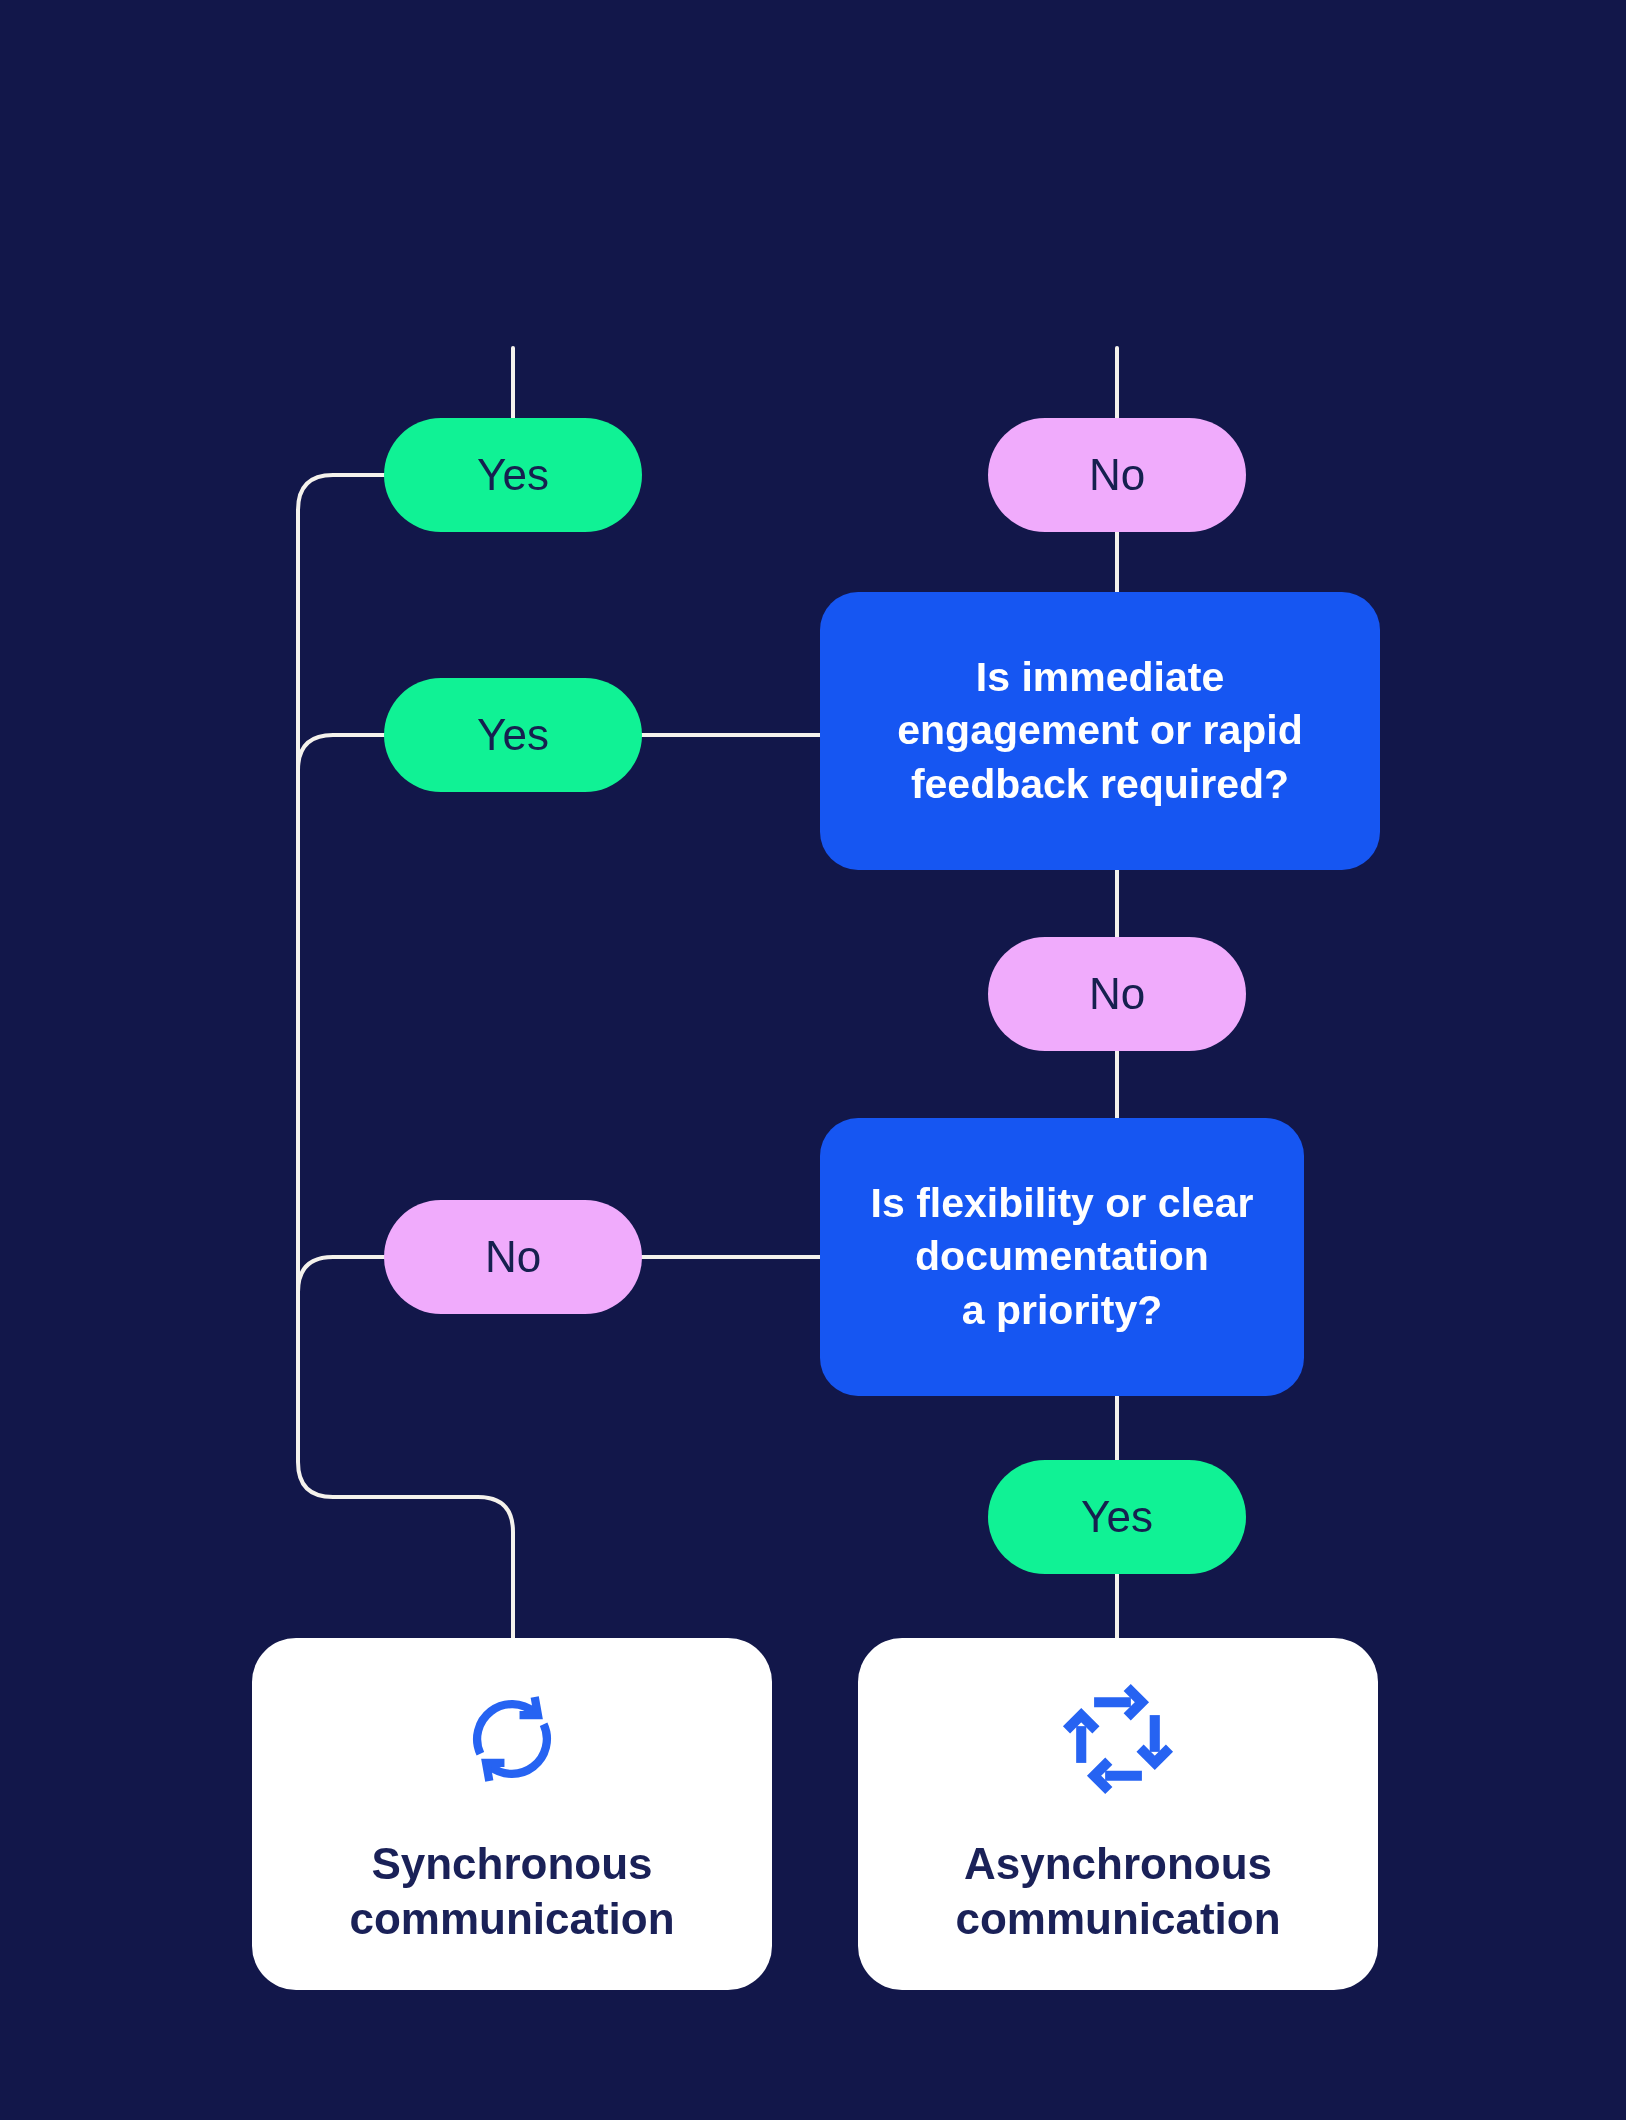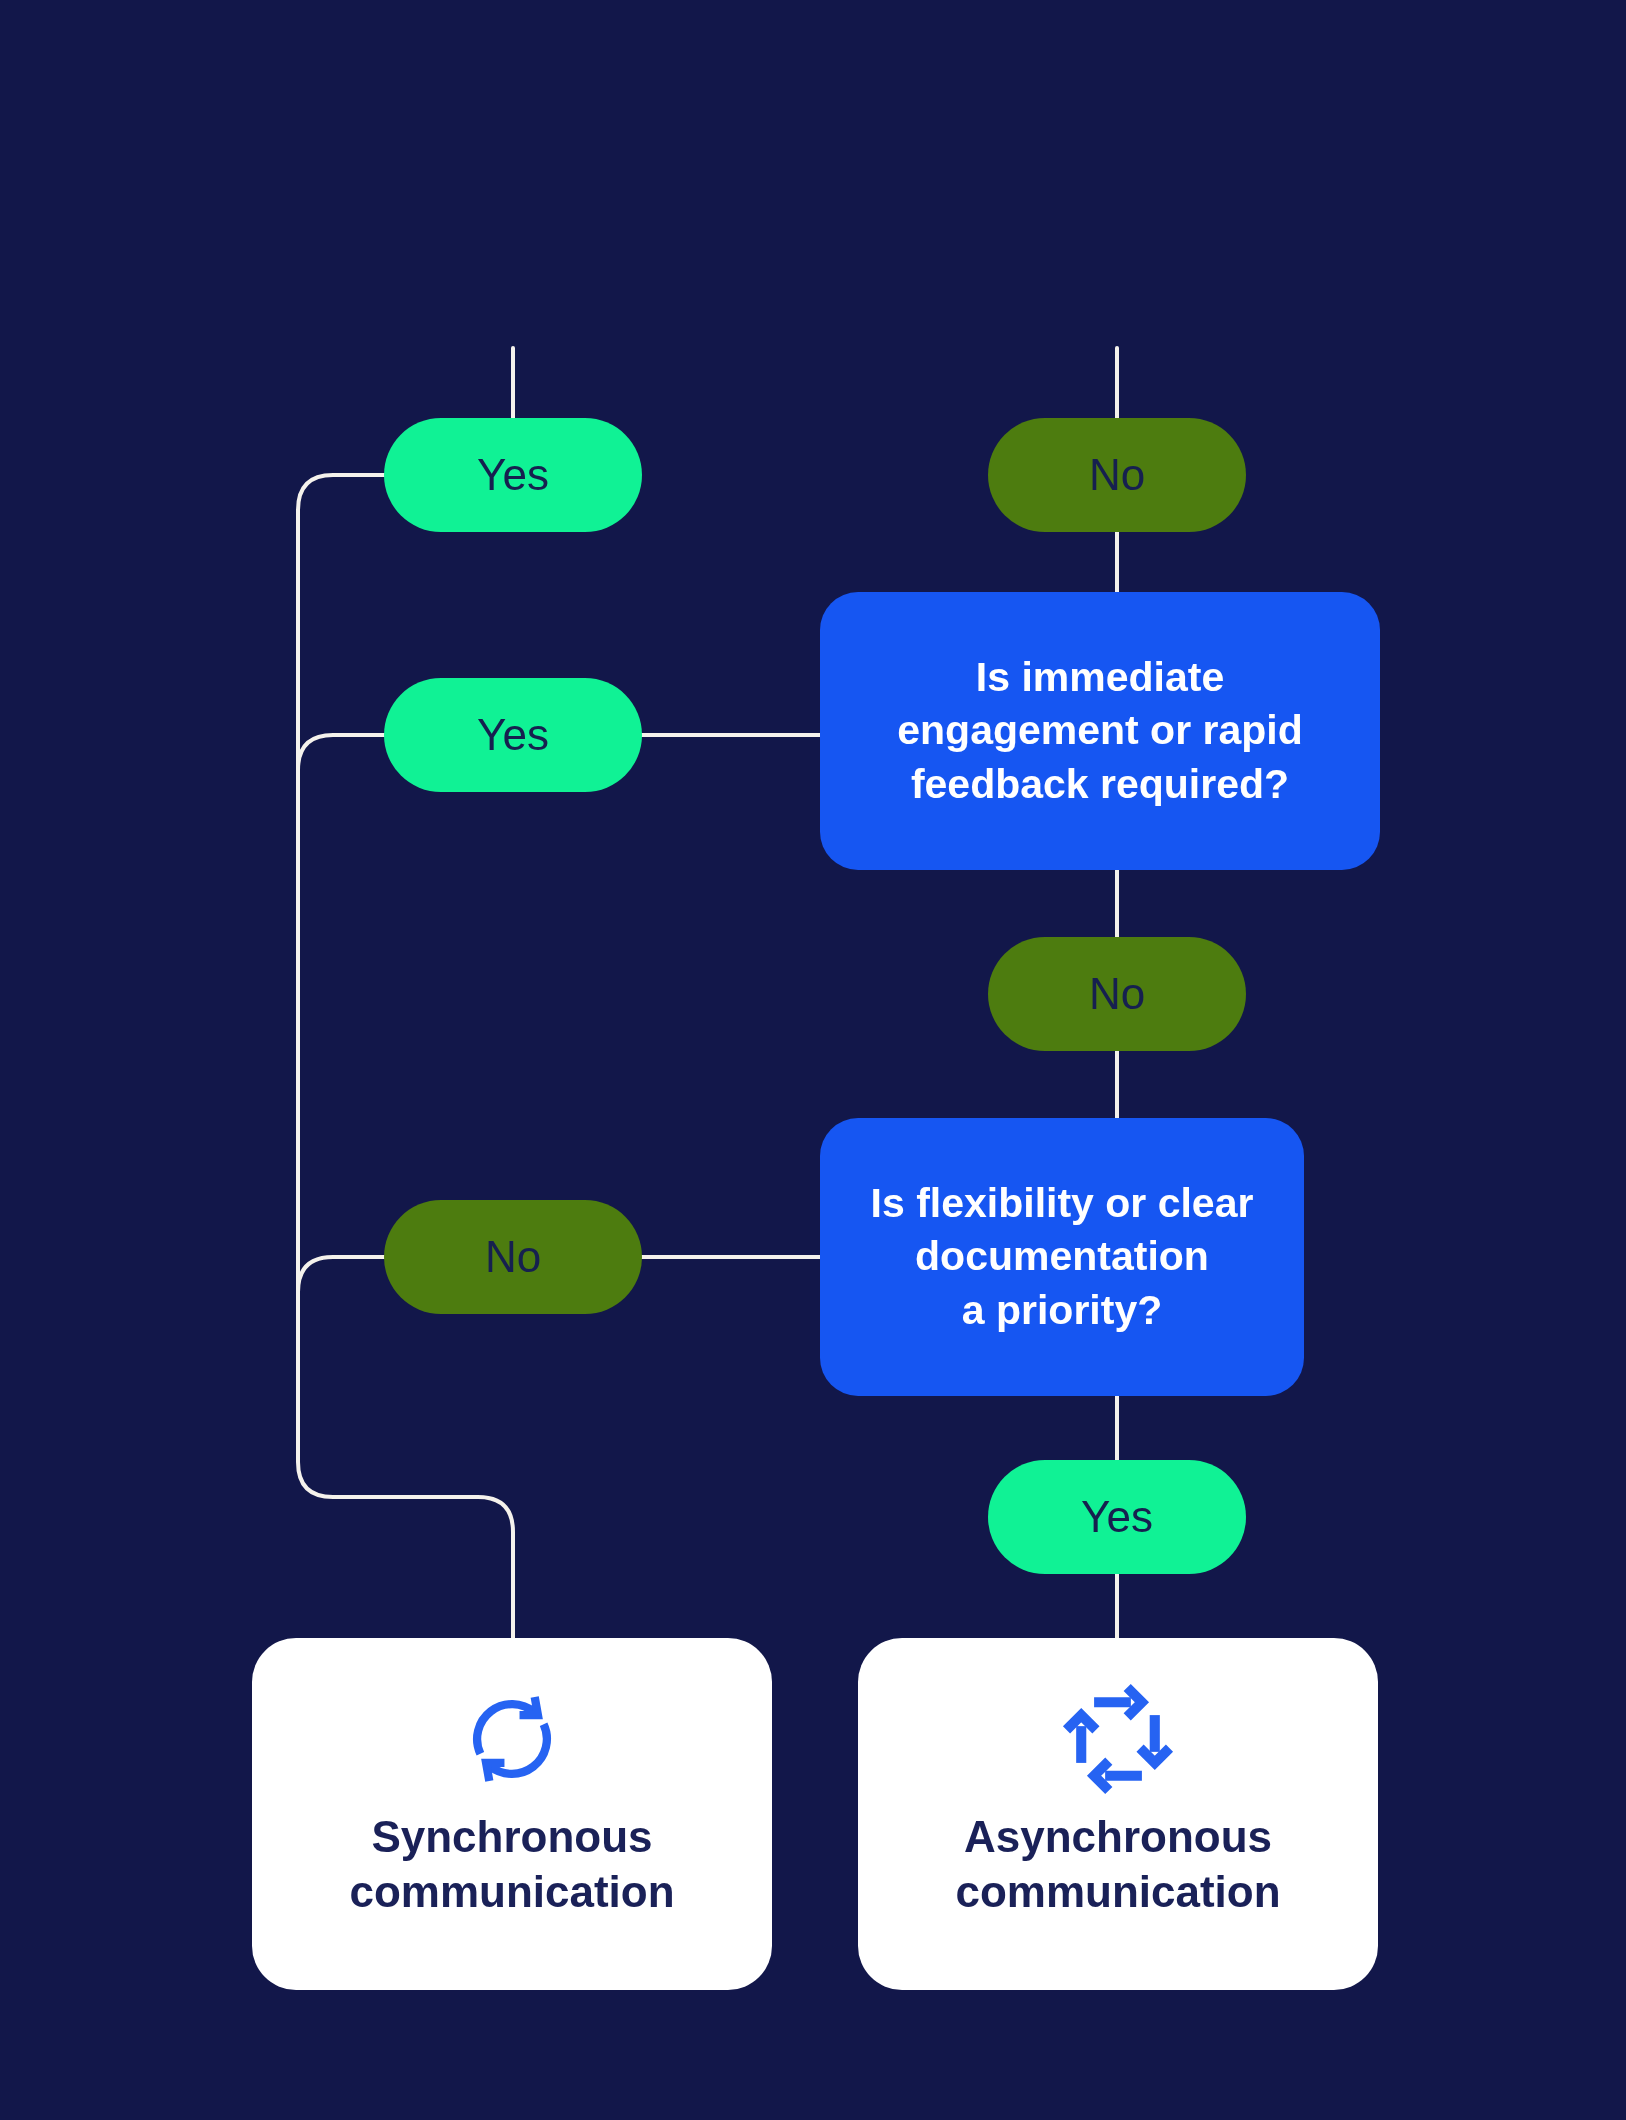--- a/index.html
+++ b/index.html
@@ -45,21 +45,21 @@
     height: 114px;
     border-radius: 57px;
     display: flex;
     align-items: center;
     justify-content: center;
     font-weight: 400;
     font-size: 44px;
     color: #16204F;
   }
   .pill.green { background: #10F295; }
-  .pill.lblue { background: #4d7c0f; }
+  .pill.lblue { background: #f0abfc; }
   #pill-q1-yes { left: 384px; top: 418px; }
   #pill-q1-no  { left: 988px; top: 418px; }
   #pill-q2-yes { left: 384px; top: 678px; }
   #pill-q2-no  { left: 988px; top: 937px; }
   #pill-q3-no  { left: 384px; top: 1200px; }
   #pill-q3-yes { left: 988px; top: 1460px; }
   .card {
     position: absolute;
     top: 1638px;
     width: 520px;
@@ -70,21 +70,21 @@
     padding-top: 44px;
     display: flex;
     flex-direction: column;
     align-items: center;
   }
   #card-sync  { left: 252px; }
   #card-async { left: 858px; }
   .card .icon { width: 114px; height: 114px; }
   .card .icon svg { display: block; width: 114px; height: 114px; }
   .card .label {
-    margin-top: 13px;
+    margin-top: 40px;
     font-weight: 700;
     font-size: 44px;
     line-height: 1.25;
     color: #1A2158;
     text-align: center;
     white-space: pre-line;
   }
 </style>
 </head>
 <body>

